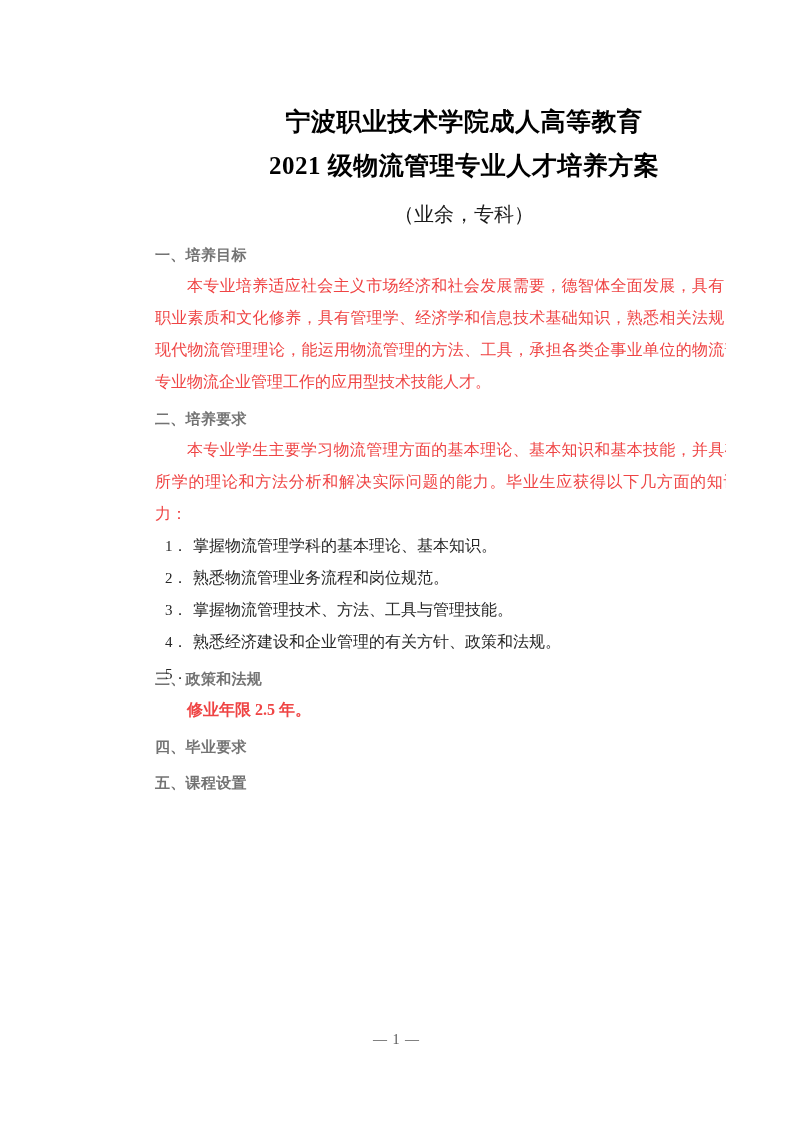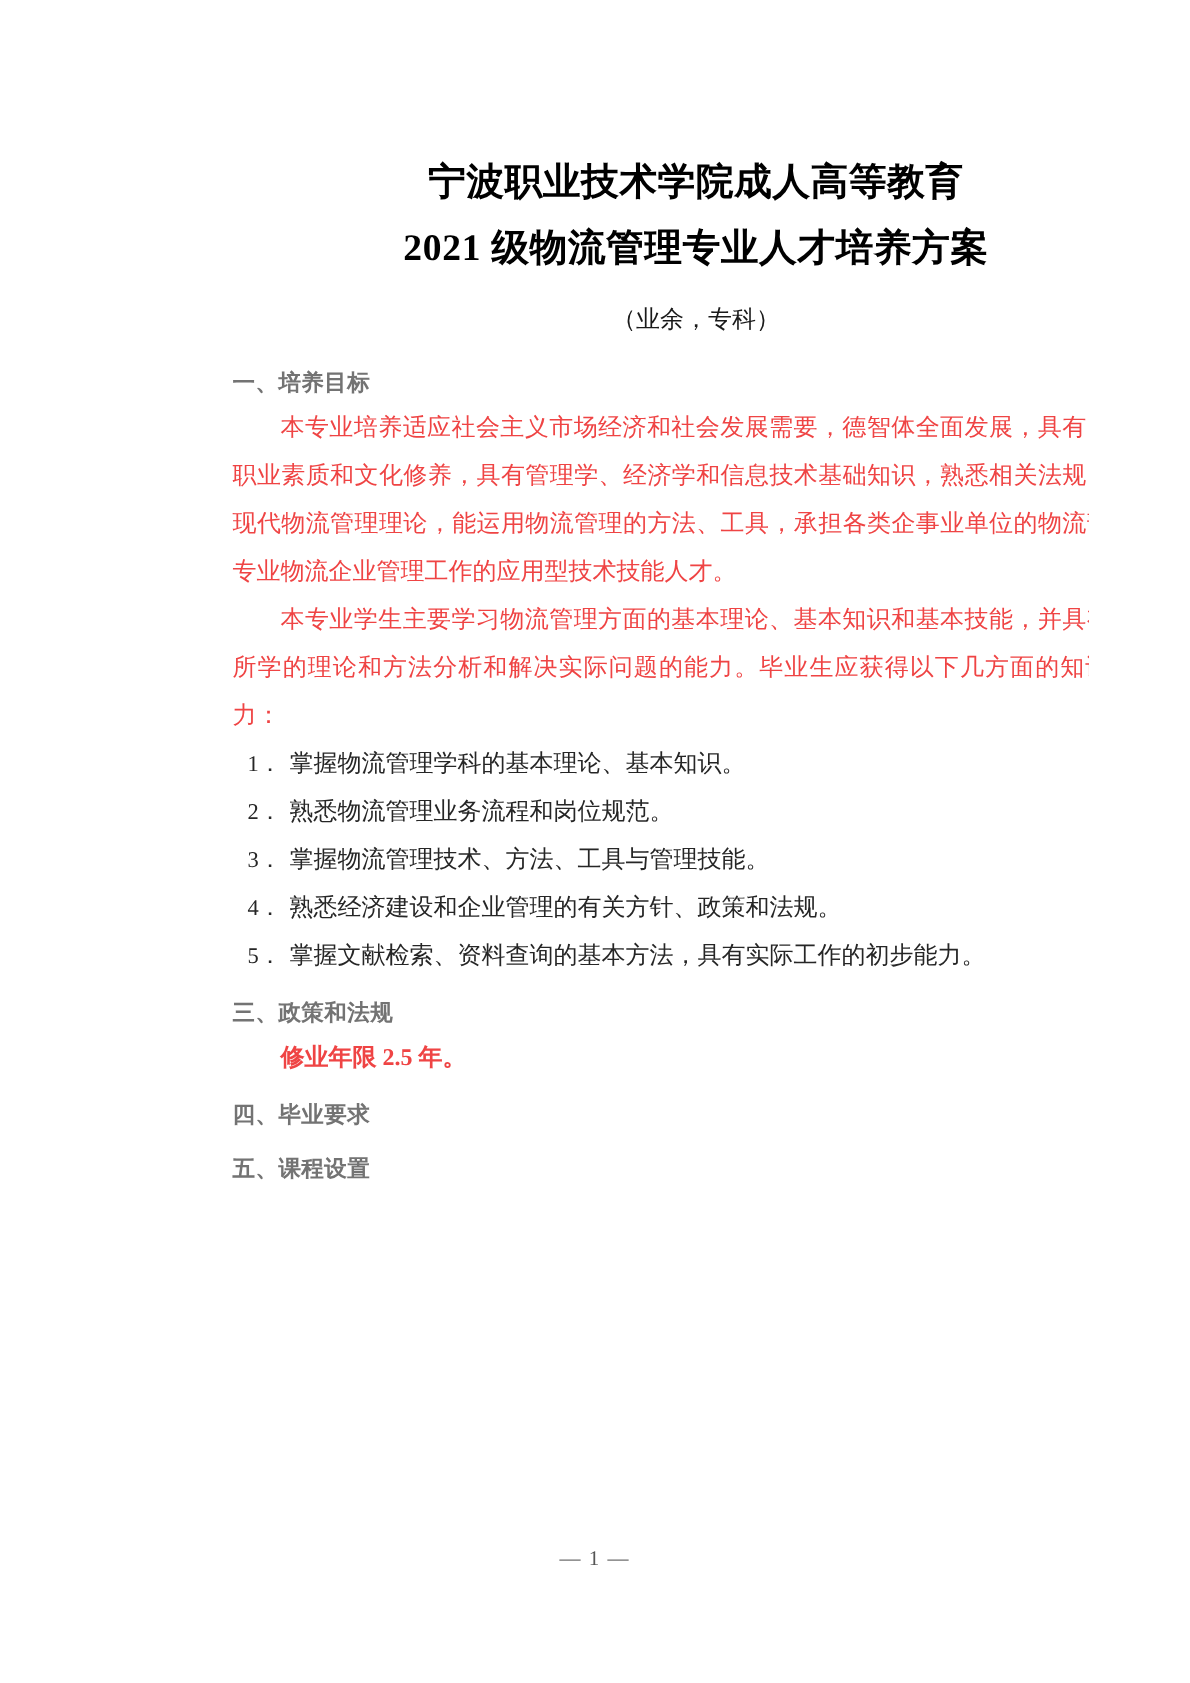--- a/index.html
+++ b/index.html
@@ -32,21 +32,21 @@
     font-weight: bold;
     line-height: 44px;
     letter-spacing: 0.5px;
     color: #000000;
   }
   .doc-title .title-line {
     display: block;
   }
   .doc-subtitle {
     text-align: center;
-    font-size: 16px;
+    font-size: 20px;
     line-height: 40px;
     margin-top: 6px;
     color: #1a1a1a;
   }
 
   
   .section-heading {
     font-family: "DejaVu Sans", "Liberation Sans", sans-serif;
     font-size: 15px;
     font-weight: bold;
@@ -113,20 +113,21 @@
     <div class="doc-title">
       <span class="title-line">宁波职业技术学院成人高等教育</span>
       <span class="title-line">2021 级物流管理专业人才培养方案</span>
     </div>
 
     <div class="doc-subtitle">（业余，专科）</div>
 
     <div class="section-heading">一、培养目标</div>
     <p class="body-para">本专业培养适应社会主义市场经济和社会发展需要，德智体全面发展，具有良好的职业素质和文化修养，具有管理学、经济学和信息技术基础知识，熟悉相关法规，掌握现代物流管理理论，能运用物流管理的方法、工具，承担各类企事业单位的物流部门和专业物流企业管理工作的应用型技术技能人才。</p>
 
+    <div class="section-heading">二、培养要求</div>
     <p class="body-para">本专业学生主要学习物流管理方面的基本理论、基本知识和基本技能，并具有运用所学的理论和方法分析和解决实际问题的能力。毕业生应获得以下几方面的知识和能力：</p>
 
     <ul class="num-list">
       <li class="list-item">
         <span class="marker">1．</span>
         <span>掌握物流管理学科的基本理论、基本知识。</span>
       </li>
       <li class="list-item">
         <span class="marker">2．</span>
         <span>熟悉物流管理业务流程和岗位规范。</span>
@@ -134,21 +135,20 @@
       <li class="list-item">
         <span class="marker">3．</span>
         <span>掌握物流管理技术、方法、工具与管理技能。</span>
       </li>
       <li class="list-item">
         <span class="marker">4．</span>
         <span>熟悉经济建设和企业管理的有关方针、政策和法规。</span>
       </li>
       <li class="list-item">
         <span class="marker">5．</span>
-        <span>掌握文献检索、资料查询的基本方法，具有实际工作的初步能力。</span>
       </li>
     </ul>
 
     <div class="section-heading">三、政策和法规</div>
     <p class="body-para single-indent">修业年限 2.5 年。</p>
 
     <div class="section-heading">四、毕业要求</div>
 
     <div class="section-heading">五、课程设置</div>
 

